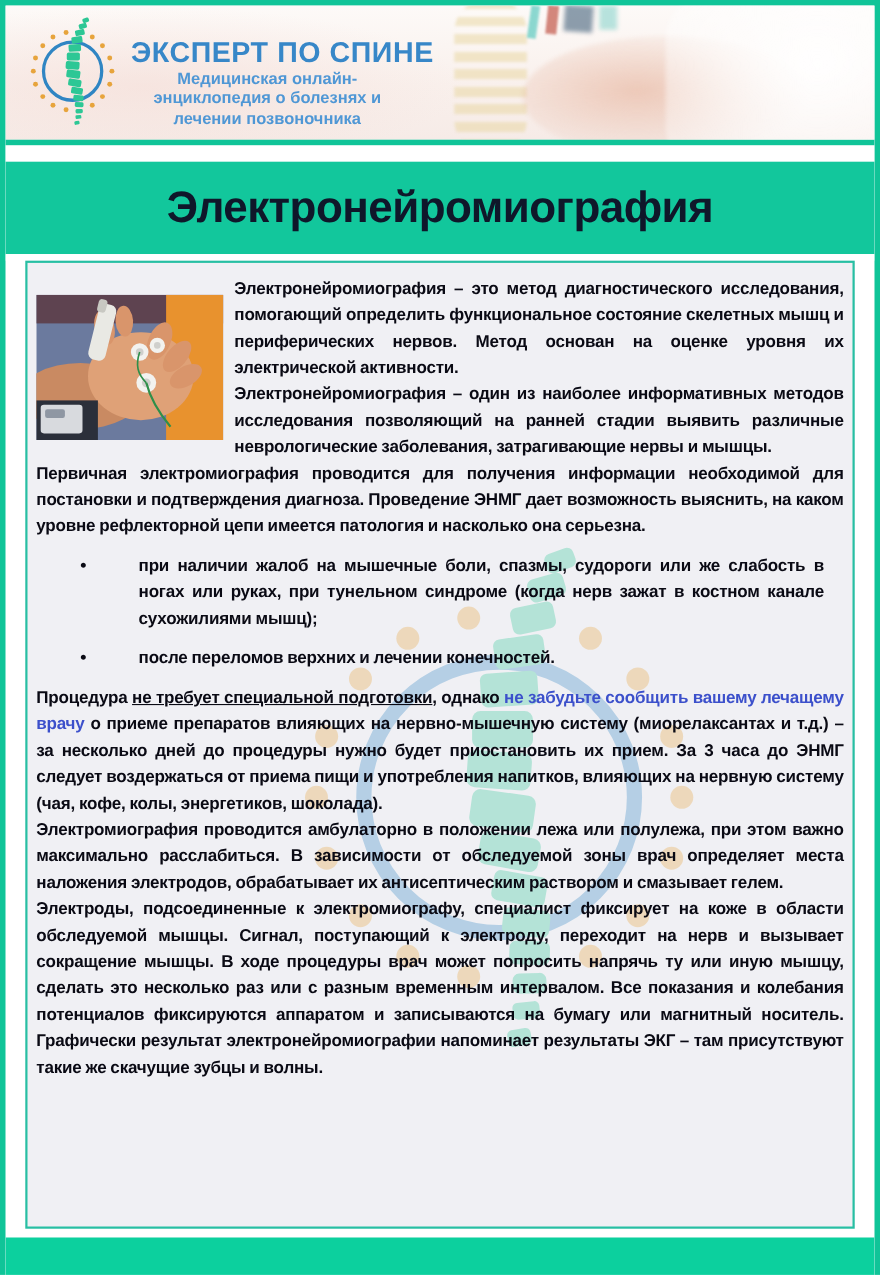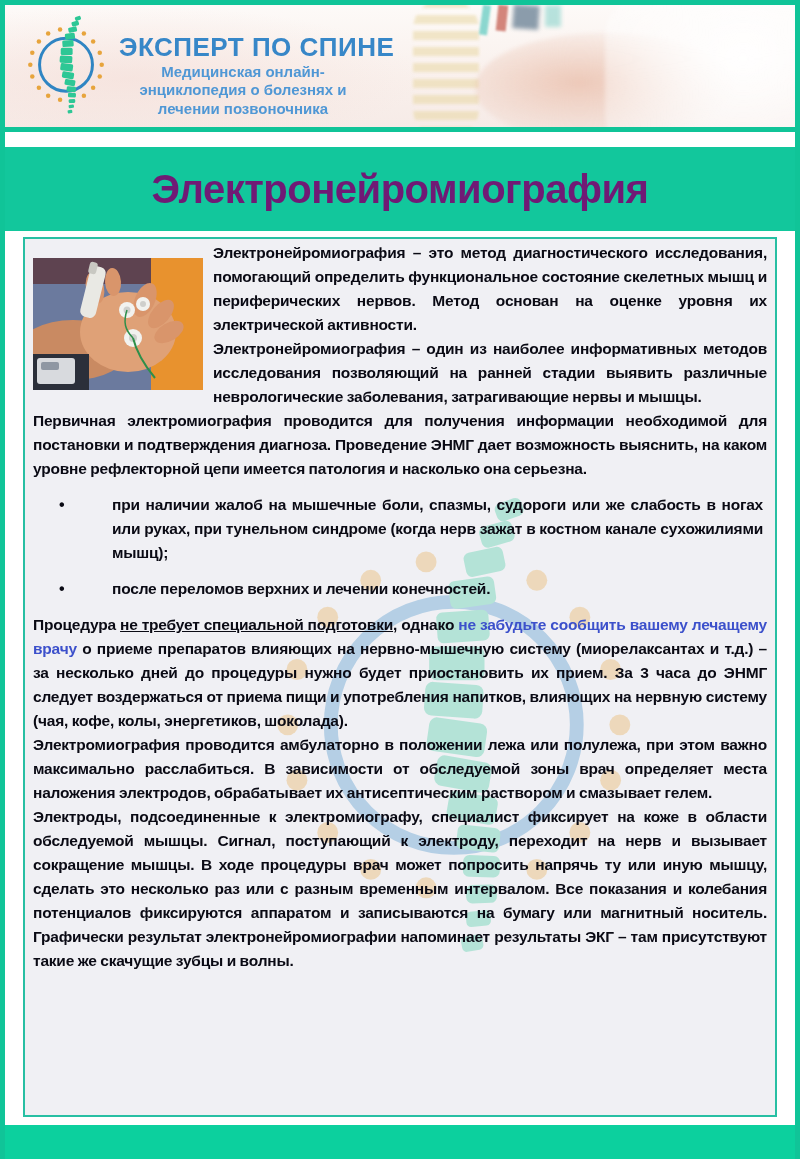--- a/index.html
+++ b/index.html
@@ -47,52 +47,52 @@
   }
   .logo-subtitle{
     margin-top:4px;font-size:15px;font-weight:bold;color:#4f97d5;line-height:1.22;
   }
   
   .gap-sm{height:15px;background:#ffffff;}
   .banner{
     height:84px;background:#12c79c;display:flex;align-items:center;justify-content:center;
   }
   .banner h1{
-    margin:0;font-size:40px;font-weight:bold;color:#701a75;letter-spacing:-0.5px;
+    margin:0;font-size:40px;font-weight:bold;color:#0f172a;letter-spacing:-0.5px;
   }
   .gap-xs{height:6px;background:#ffffff;}
   
   .content-box{
     position:relative;
     margin:0 18px;
     height:880px;
     box-sizing:border-box;
     border:2px solid #27bfa3;
     background:#f0f0f4;
-    padding:2px 8px 8px;
+    padding:12px 8px 8px;
     overflow:hidden;
   }
   .watermark{
     position:absolute;left:238px;top:246px;width:400px;height:492px;
     opacity:.3;pointer-events:none;z-index:0;
   }
   .article{position:relative;z-index:1;color:#0a0a14;}
   .proc-photo{
     float:left;width:170px;height:132px;margin:17px 10px 8px 0;
   }
   .para{
     margin:0;text-align:justify;
     font-size:15.5px;font-weight:bold;line-height:24px;
     letter-spacing:-0.2px;word-spacing:-0.5px;
   }
   .para span.u{text-decoration:underline;}
   .para span.i{font-style:italic;}
   .para span.blue{color:#3c50cb;}
   ul.indications{
-    list-style:none;margin:12px 4px 10px;padding:0;
+    list-style:none;margin:12px 18px 10px;padding:0;
   }
   ul.indications li{
     position:relative;padding-left:75px;margin-bottom:12px;
     text-align:justify;font-size:15.5px;font-weight:bold;line-height:24px;
     letter-spacing:-0.2px;word-spacing:-0.5px;color:#0a0a14;
   }
   ul.indications li::before{
     content:"\2022";position:absolute;left:22px;top:0;font-size:16px;
   }
   

